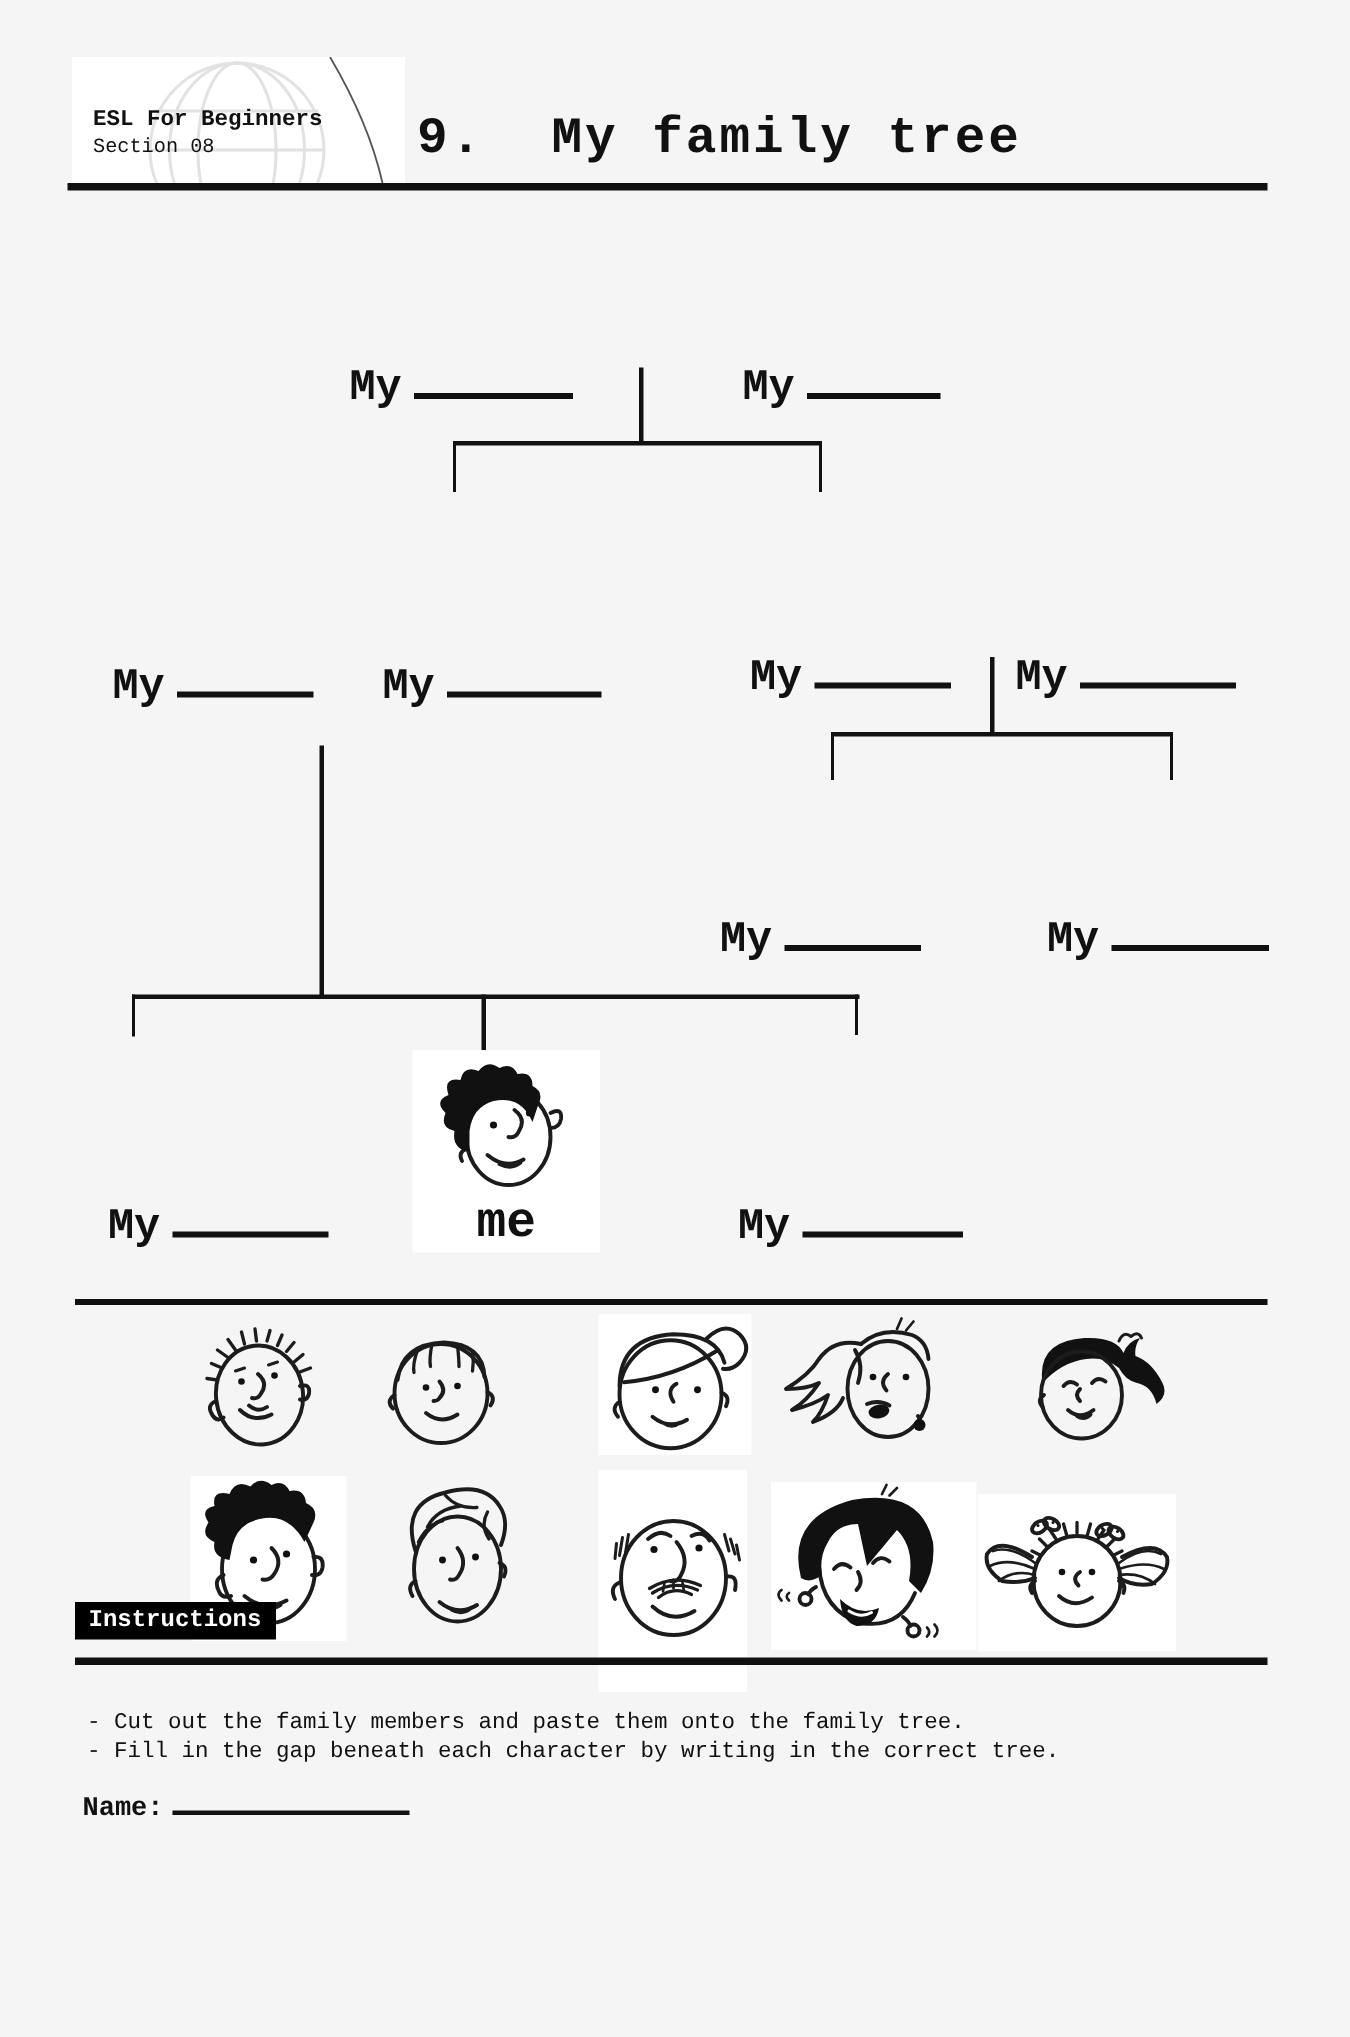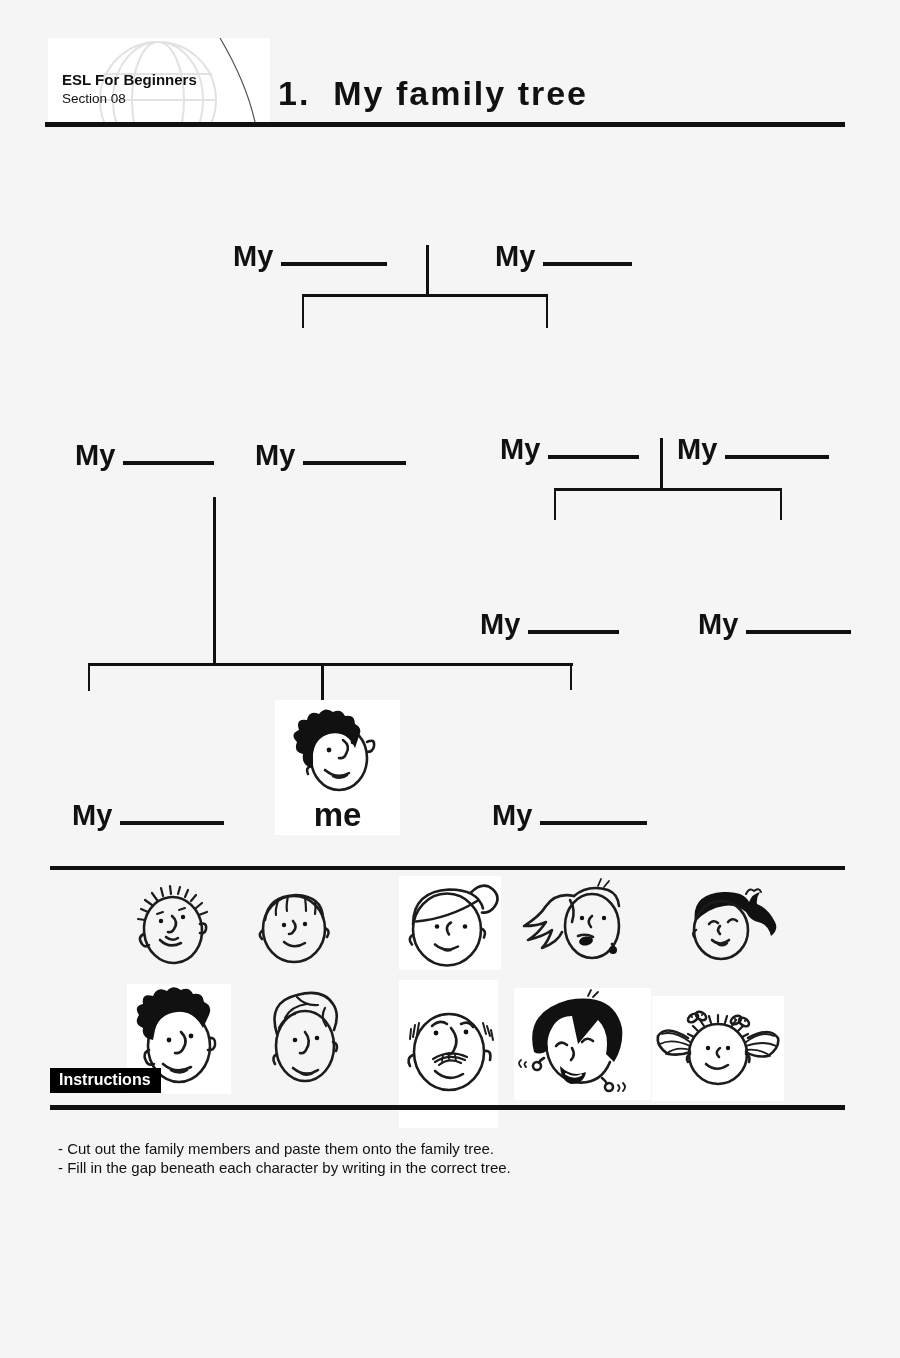--- a/index.html
+++ b/index.html
@@ -1,17 +1,17 @@
 <!DOCTYPE html>
 <html><head>
 <meta charset="utf-8">
 <style>
   html,body{margin:0;padding:0;}
   .page{position:relative;width:900px;height:1358px;background:#f5f5f5;overflow:hidden;
-        font-family:Liberation Sans, sans-serif;color:#111;}
+        font-family:Liberation Mono, monospace;color:#111;}
   .abs{position:absolute;}
   
   .logo-box{left:48px;top:38px;width:222px;height:84px;background:#fff;}
   .logo-box svg{position:absolute;left:0;top:0;width:100%;height:100%;}
   .brand{position:absolute;left:14px;top:33px;font-size:15px;font-weight:bold;line-height:17px;}
   .section{position:absolute;left:14px;top:53px;font-size:13.5px;}
   .title{left:278px;top:74px;font-size:34px;font-weight:bold;letter-spacing:2px;white-space:pre;}
   
   .rule{background:#111;}
   
@@ -47,21 +47,21 @@
         <ellipse cx="110" cy="62" rx="45" ry="58"></ellipse>
         <line x1="52" y1="62" x2="168" y2="62"></line>
         <line x1="56" y1="36" x2="164" y2="36"></line>
         <line x1="56" y1="88" x2="164" y2="88"></line>
       </g>
       <path d="M172,0 Q198,44 207,84" stroke="#555" stroke-width="1.2" fill="none"></path>
     </svg>
     <div class="brand">ESL For Beginners</div>
     <div class="section">Section 08</div>
   </div>
-  <div class="abs title">1.  My family tree</div>
+  <div class="abs title">9.  My family tree</div>
   <div class="abs rule" style="left:45px;top:122px;width:800px;height:5px;"></div>
 
   <div class="abs rule" style="left:426px;top:245px;width:3px;height:51px;"></div>
   <div class="abs rule" style="left:302px;top:294px;width:246px;height:3px;"></div>
   <div class="abs rule" style="left:302px;top:294px;width:2px;height:34px;"></div>
   <div class="abs rule" style="left:546px;top:294px;width:2px;height:34px;"></div>
 
   <div class="abs rule" style="left:660px;top:438px;width:3px;height:52px;"></div>
   <div class="abs rule" style="left:554px;top:488px;width:228px;height:3px;"></div>
   <div class="abs rule" style="left:554px;top:488px;width:2px;height:32px;"></div>
@@ -261,14 +261,17 @@
       <circle cx="83" cy="23" r="1" fill="#111"></circle>
         <circle cx="93" cy="25" r="1" fill="#111"></circle>
     </svg>
   </div>
 
   <div class="abs rule instr-rule"></div>
   <div class="abs badge">Instructions</div>
   <div class="abs instr-line" style="top:1139px;text-align:center;">- Cut out the family members and paste them onto the family tree.</div>
   <div class="abs instr-line" style="top:1158px;">- Fill in the gap beneath each character by writing in the correct tree.</div>
 
+  <div class="abs name-row">
+    <span>Name:</span><span class="blank"></span>
+  </div>
 
 </div>
 
 </body></html>

